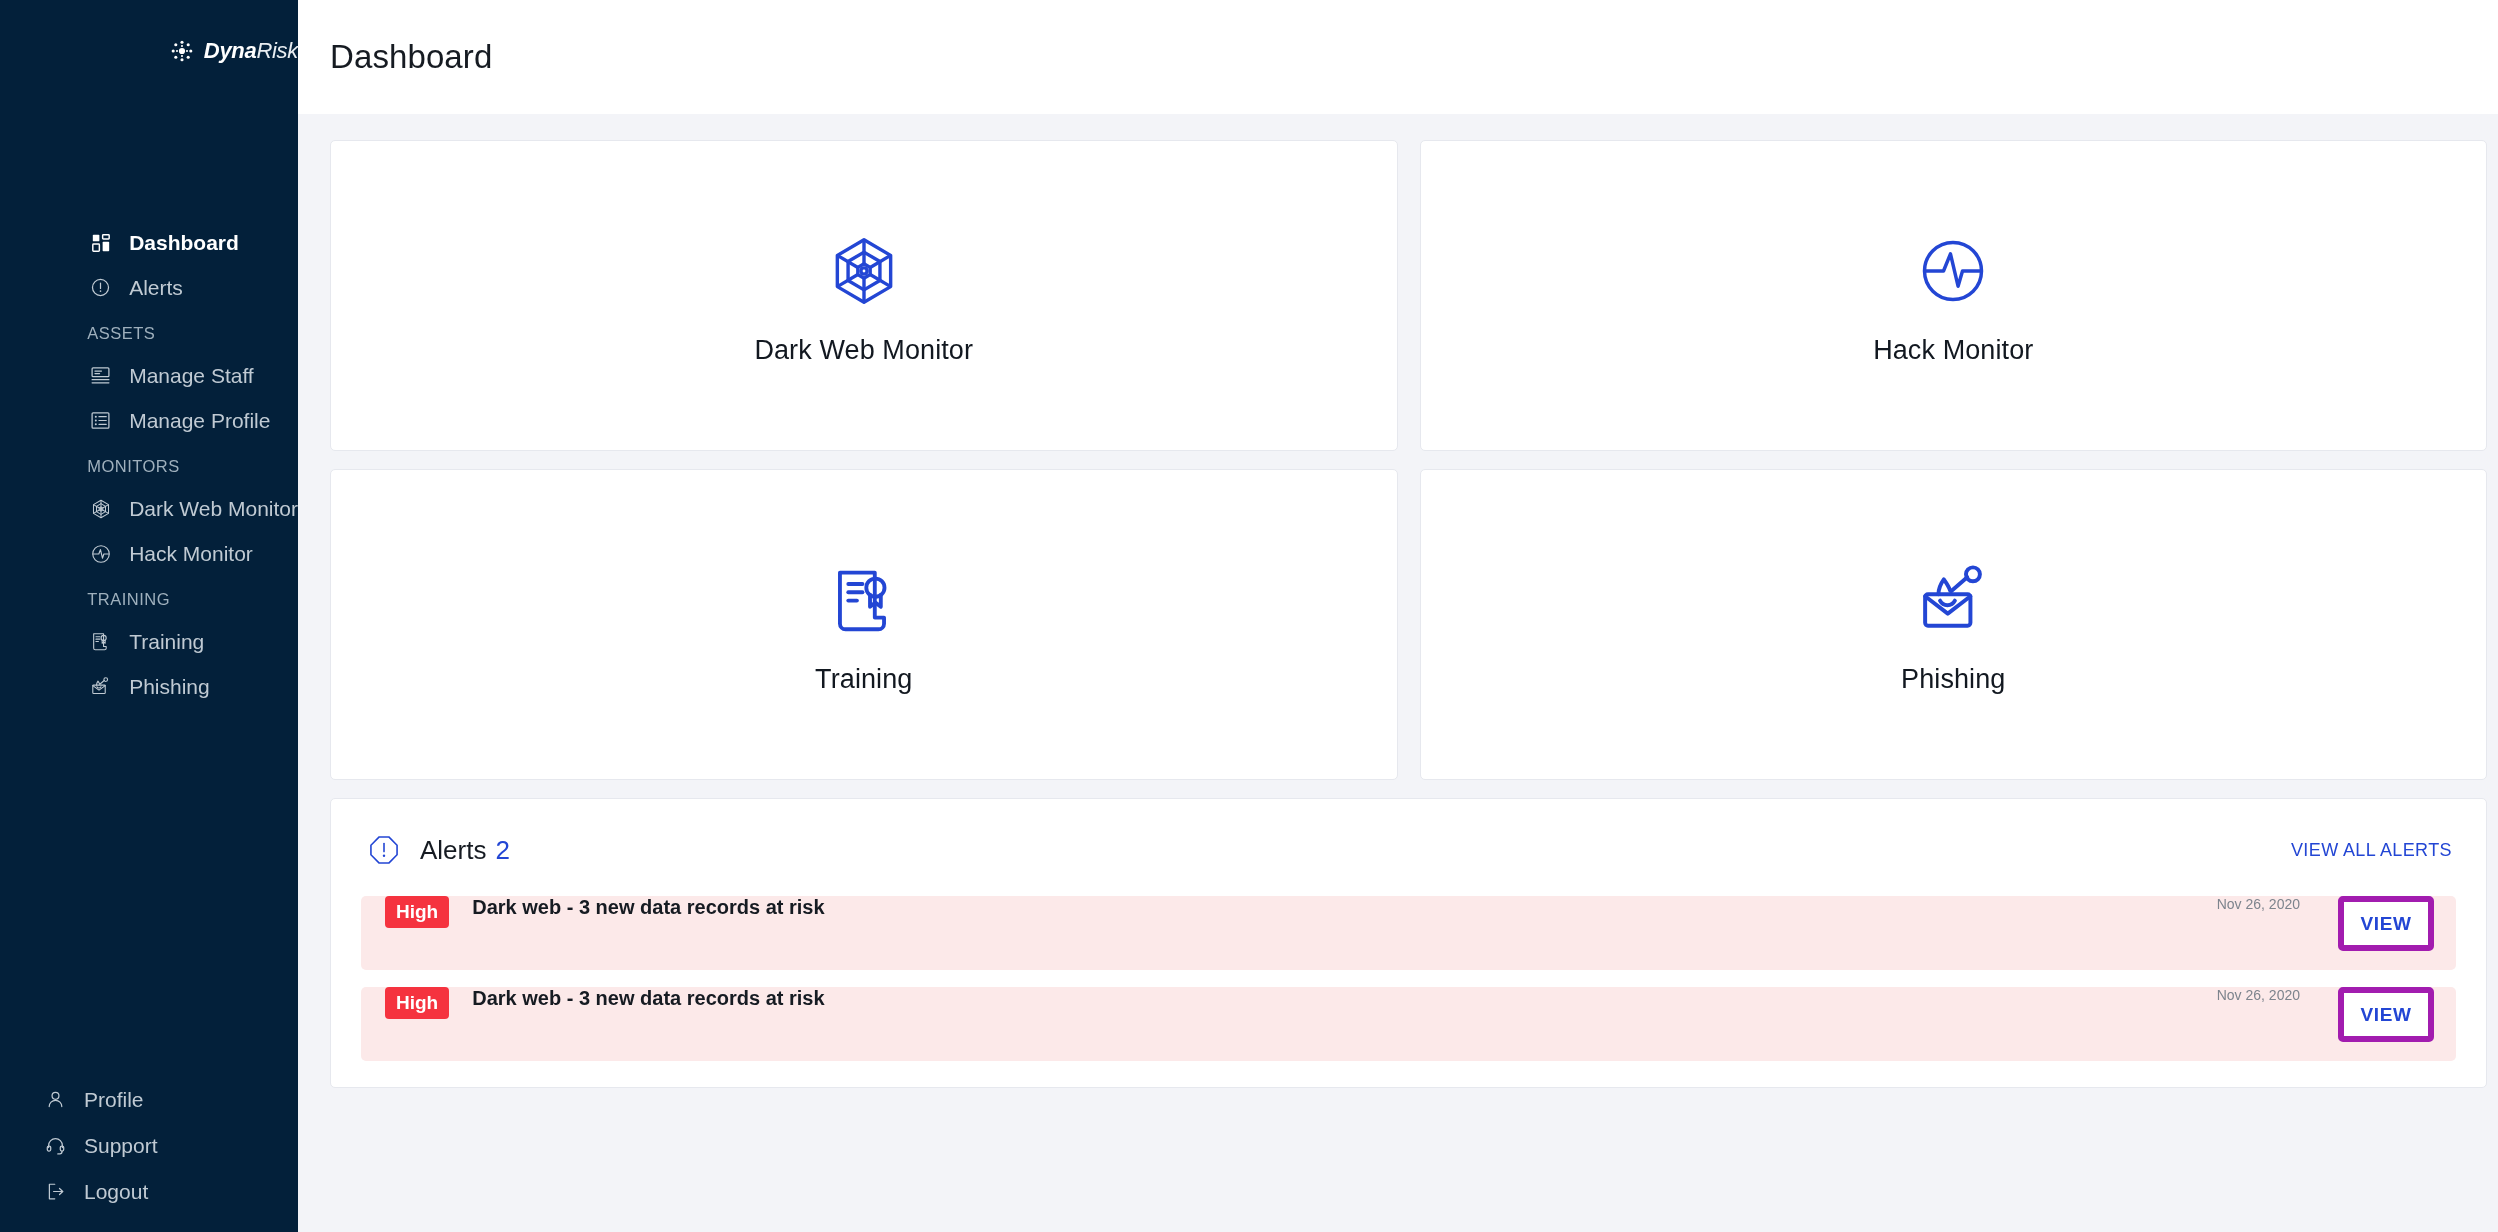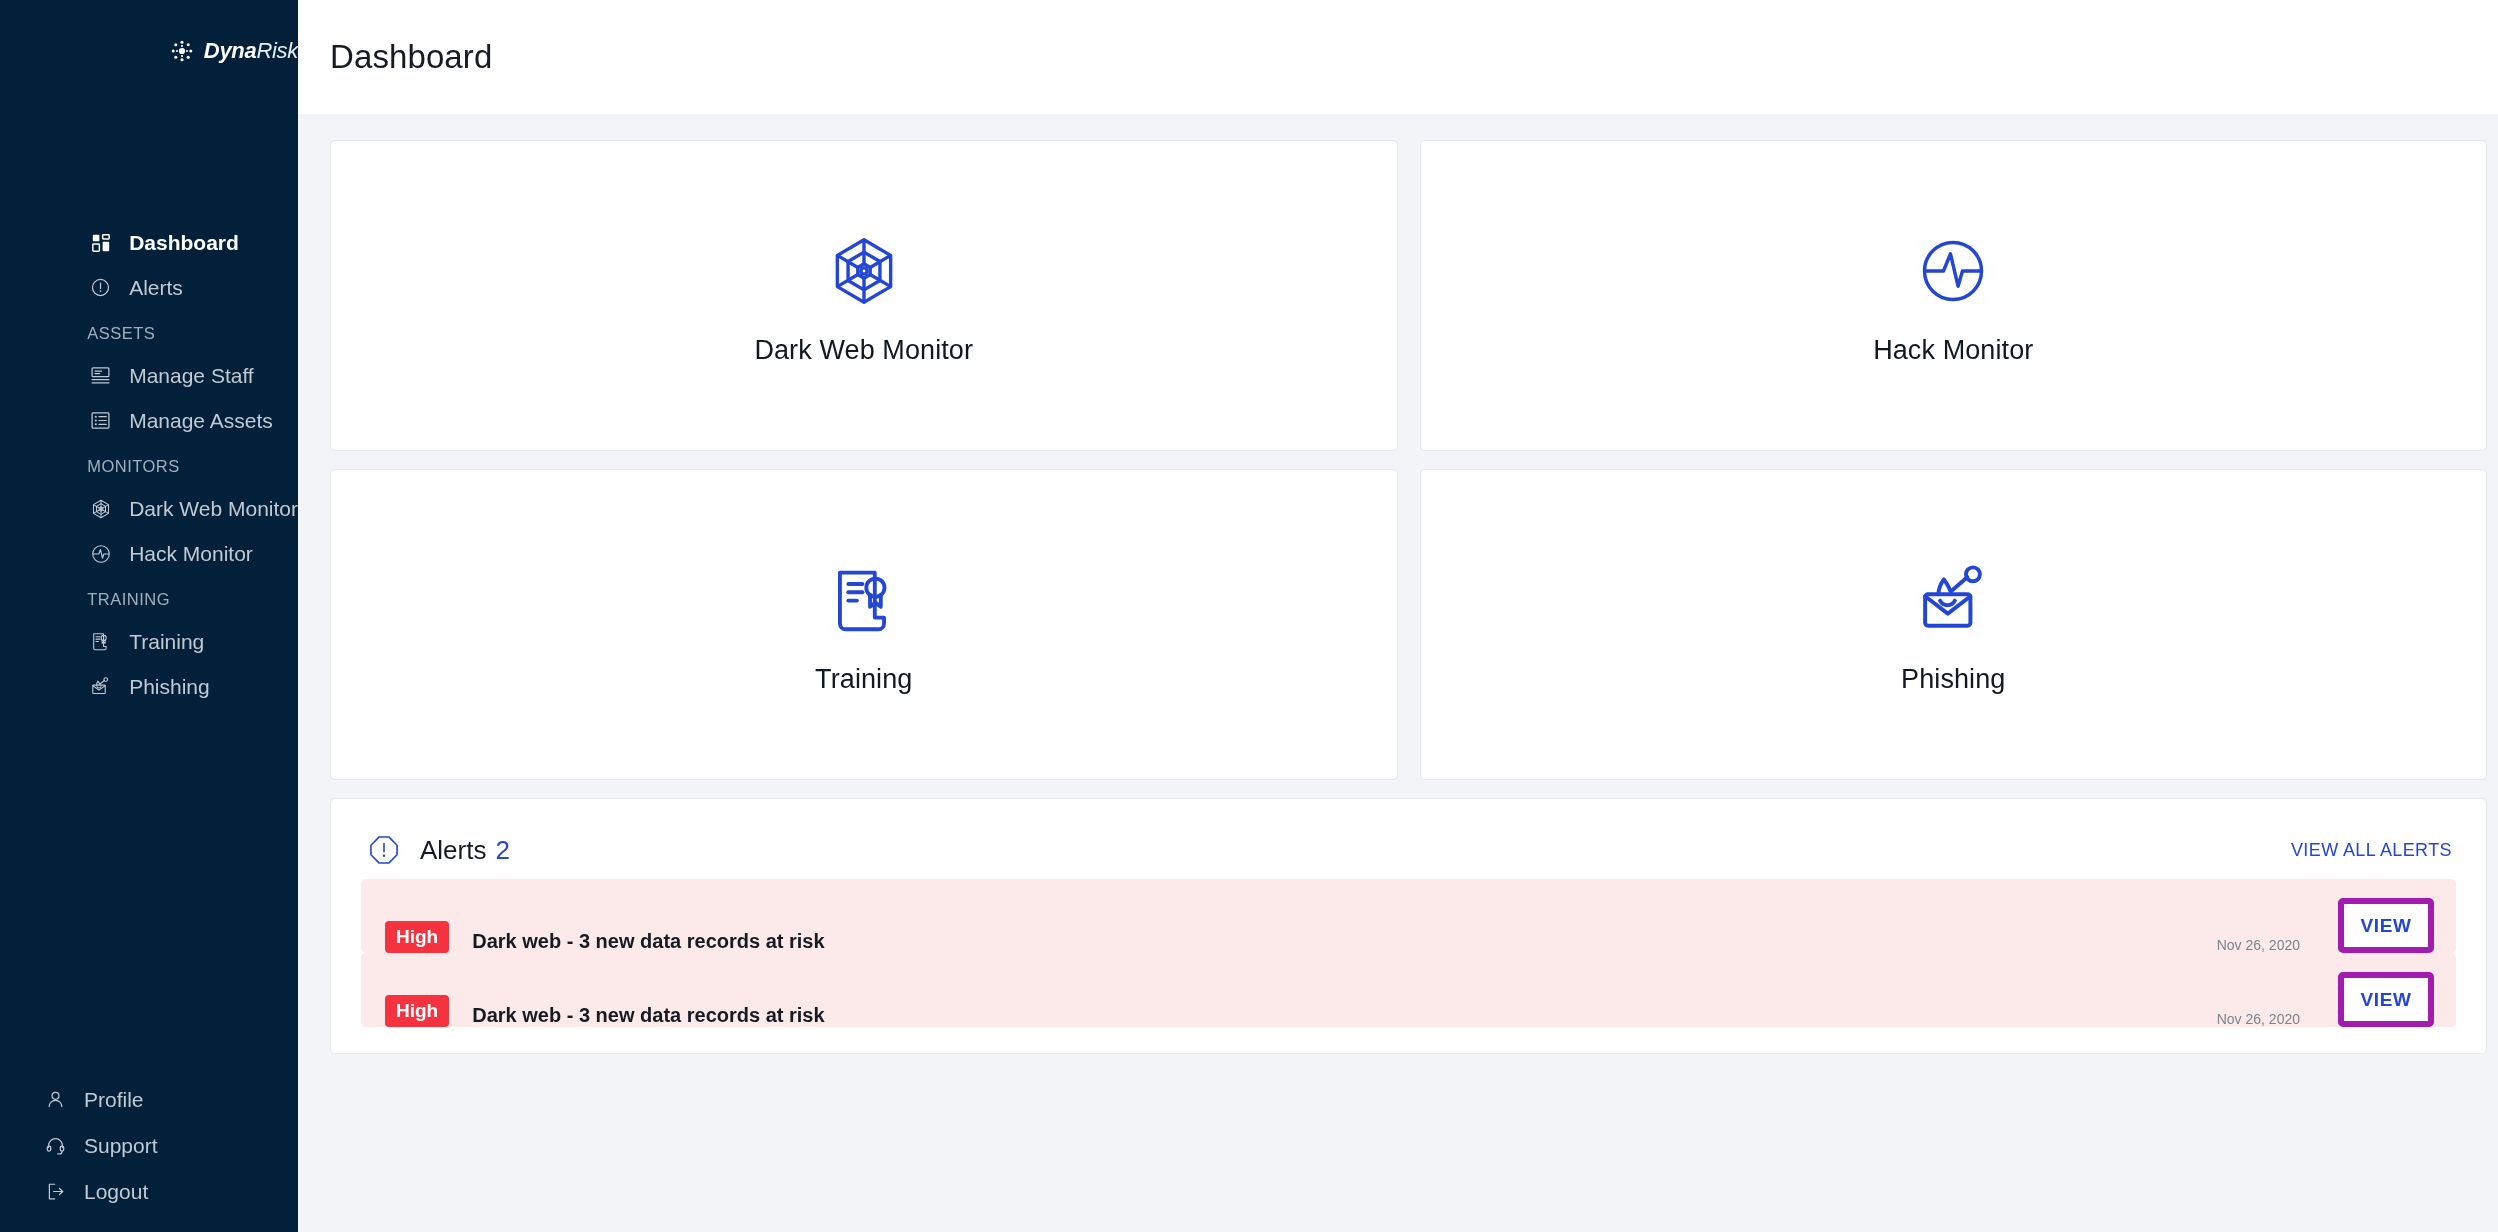--- a/index.html
+++ b/index.html
@@ -156,25 +156,26 @@
     margin-left: auto;
     font-size: 18px;
     letter-spacing: 0.4px;
     color: #2346d4;
     cursor: pointer;
     white-space: nowrap;
   }
 
   .alert-row {
     display: flex;
-    align-items: flex-end;
+    align-items: flex-start;
     background: #fce9e9;
     border-radius: 5px;
     height: 74px;
     padding: 0 22px 0 24px;
+    margin-top: 17px;
   }
   .sev-badge {
     background: #f5333f;
     color: #ffffff;
     font-size: 19px;
     font-weight: bold;
     border-radius: 4px;
     padding: 6px 11px 7px 11px;
     line-height: 1;
     flex: 0 0 auto;
@@ -286,21 +287,21 @@
           <svg viewBox="0 0 22 22" width="21" height="21" fill="none" stroke="#c0cad3" stroke-width="1.3">
             <rect x="2.2" y="3" width="17.6" height="16" rx="1"></rect>
             <circle cx="6.1" cy="7" r="1.05" fill="#c0cad3" stroke="none"></circle>
             <circle cx="6.1" cy="11" r="1.05" fill="#c0cad3" stroke="none"></circle>
             <circle cx="6.1" cy="15" r="1.05" fill="#c0cad3" stroke="none"></circle>
             <line x1="9.4" y1="7" x2="17" y2="7" stroke-linecap="round"></line>
             <line x1="9.4" y1="11" x2="17" y2="11" stroke-linecap="round"></line>
             <line x1="9.4" y1="15" x2="17" y2="15" stroke-linecap="round"></line>
           </svg>
         </span>
-        <span class="nav-label">Manage Assets</span>
+        <span class="nav-label">Manage Profile</span>
       </div>
 
       <div class="nav-section-label">MONITORS</div>
 
       <div class="nav-item">
         <span class="nav-ico">
           <svg viewBox="0 0 24 24" width="22" height="22" fill="none" stroke="#c0cad3" stroke-width="1.1" stroke-linejoin="round">
             <polygon points="12,2.4 20.2,7.2 20.2,16.8 12,21.6 3.8,16.8 3.8,7.2"></polygon>
             <polygon points="12,6.2 16.9,9.1 16.9,14.9 12,17.8 7.1,14.9 7.1,9.1"></polygon>
             <polygon points="12,9.8 13.9,10.9 13.9,13.1 12,14.2 10.1,13.1 10.1,10.9"></polygon>

